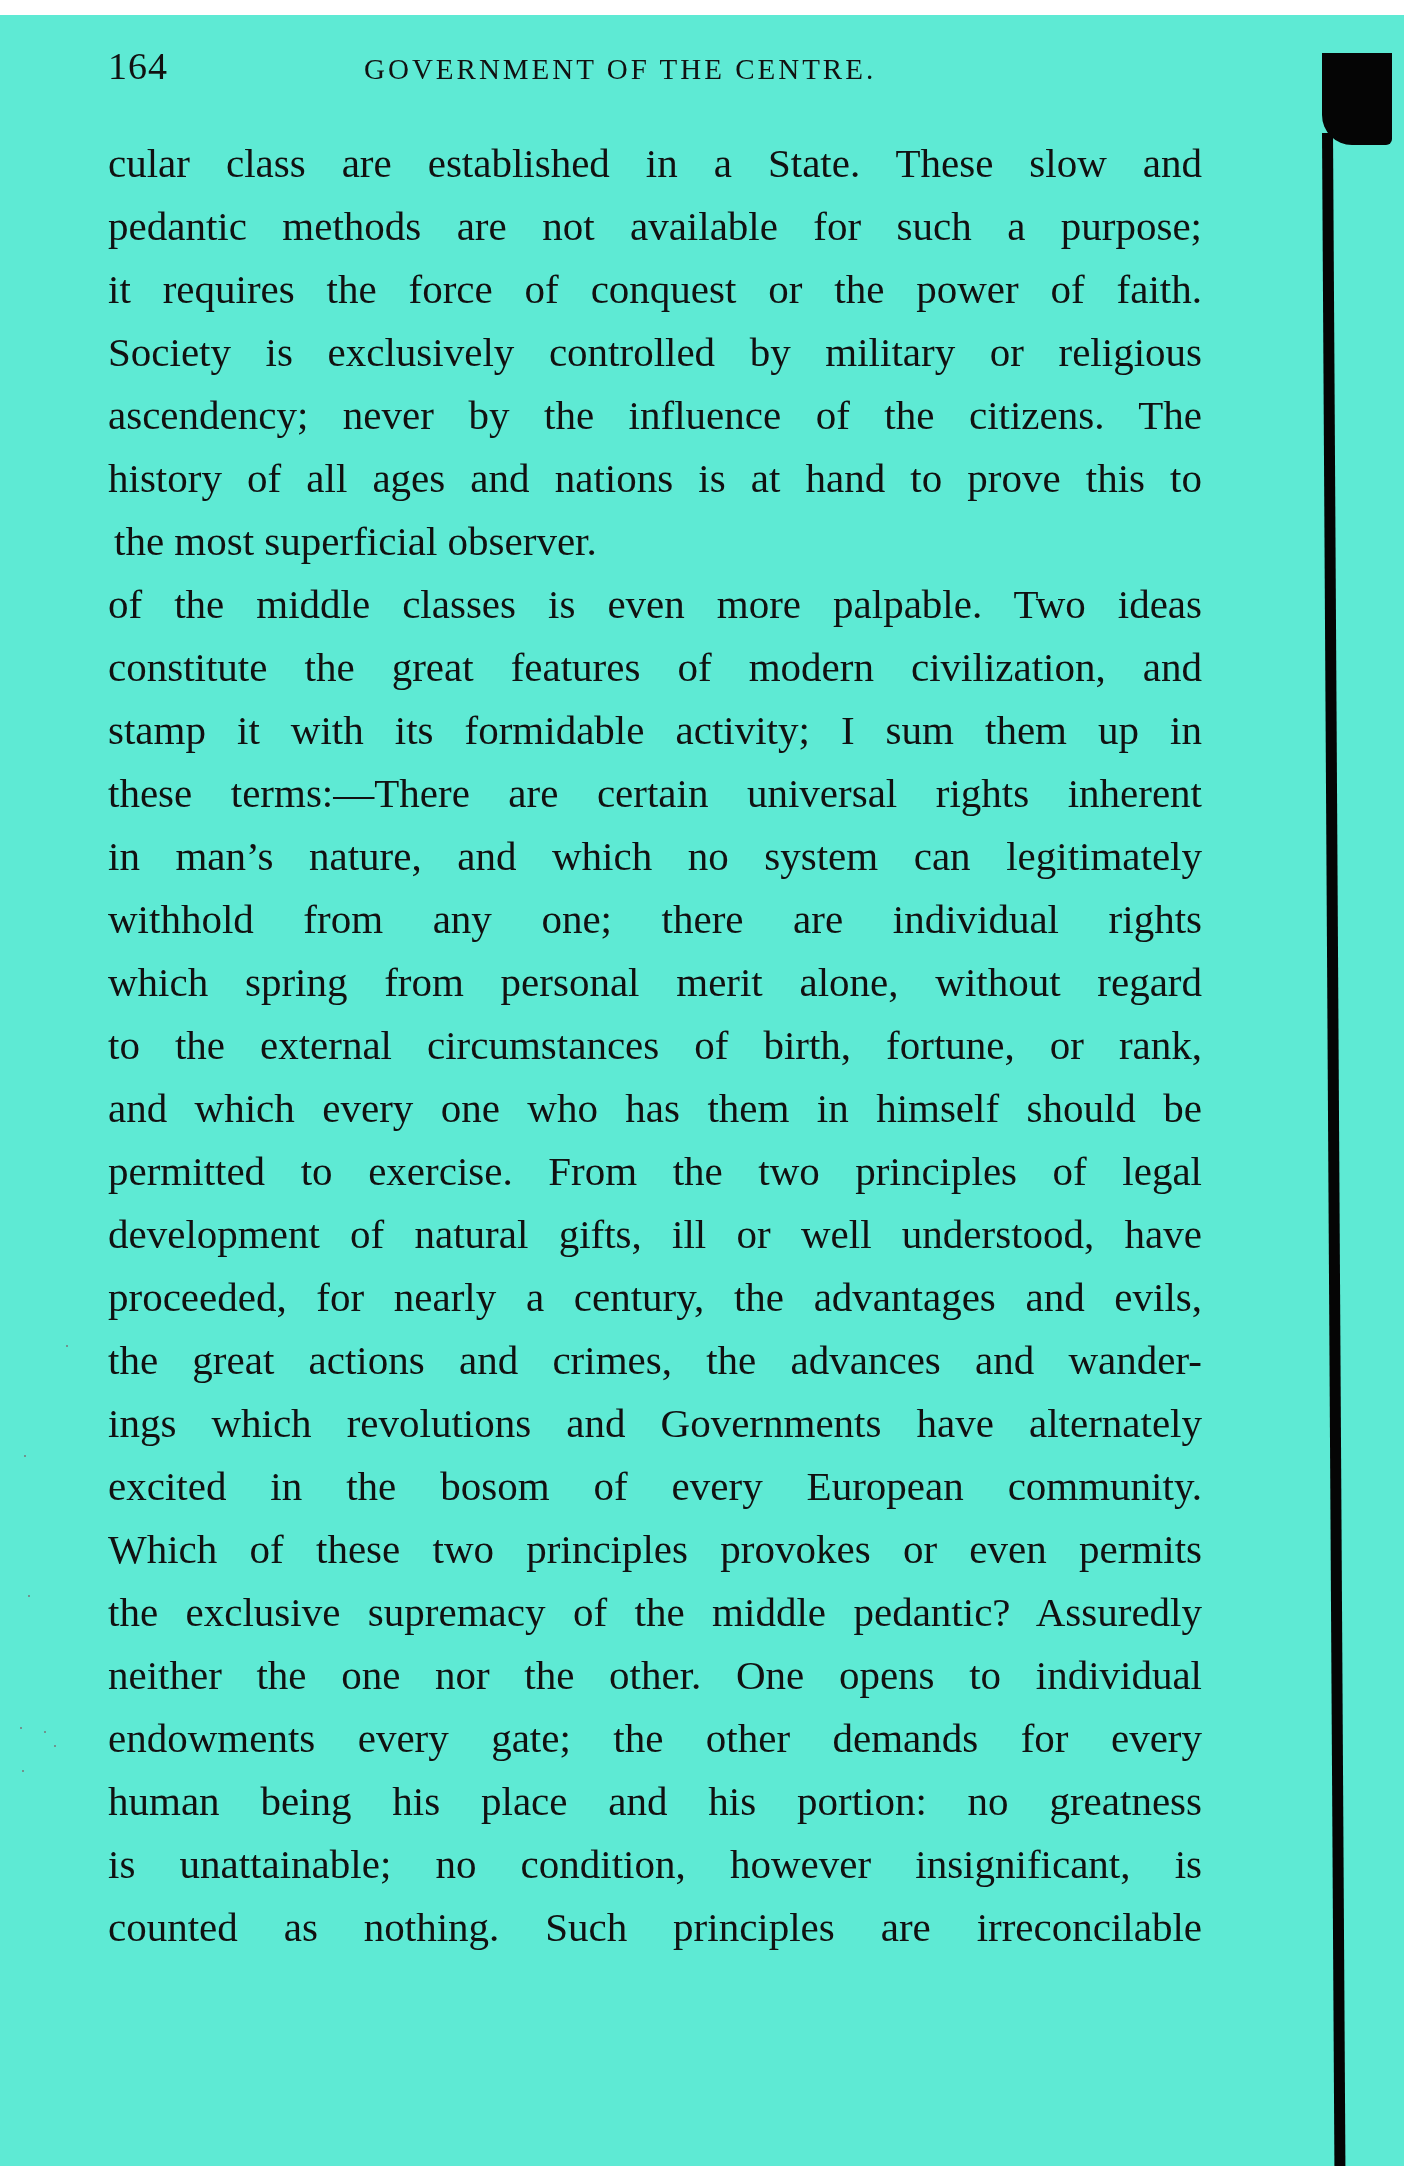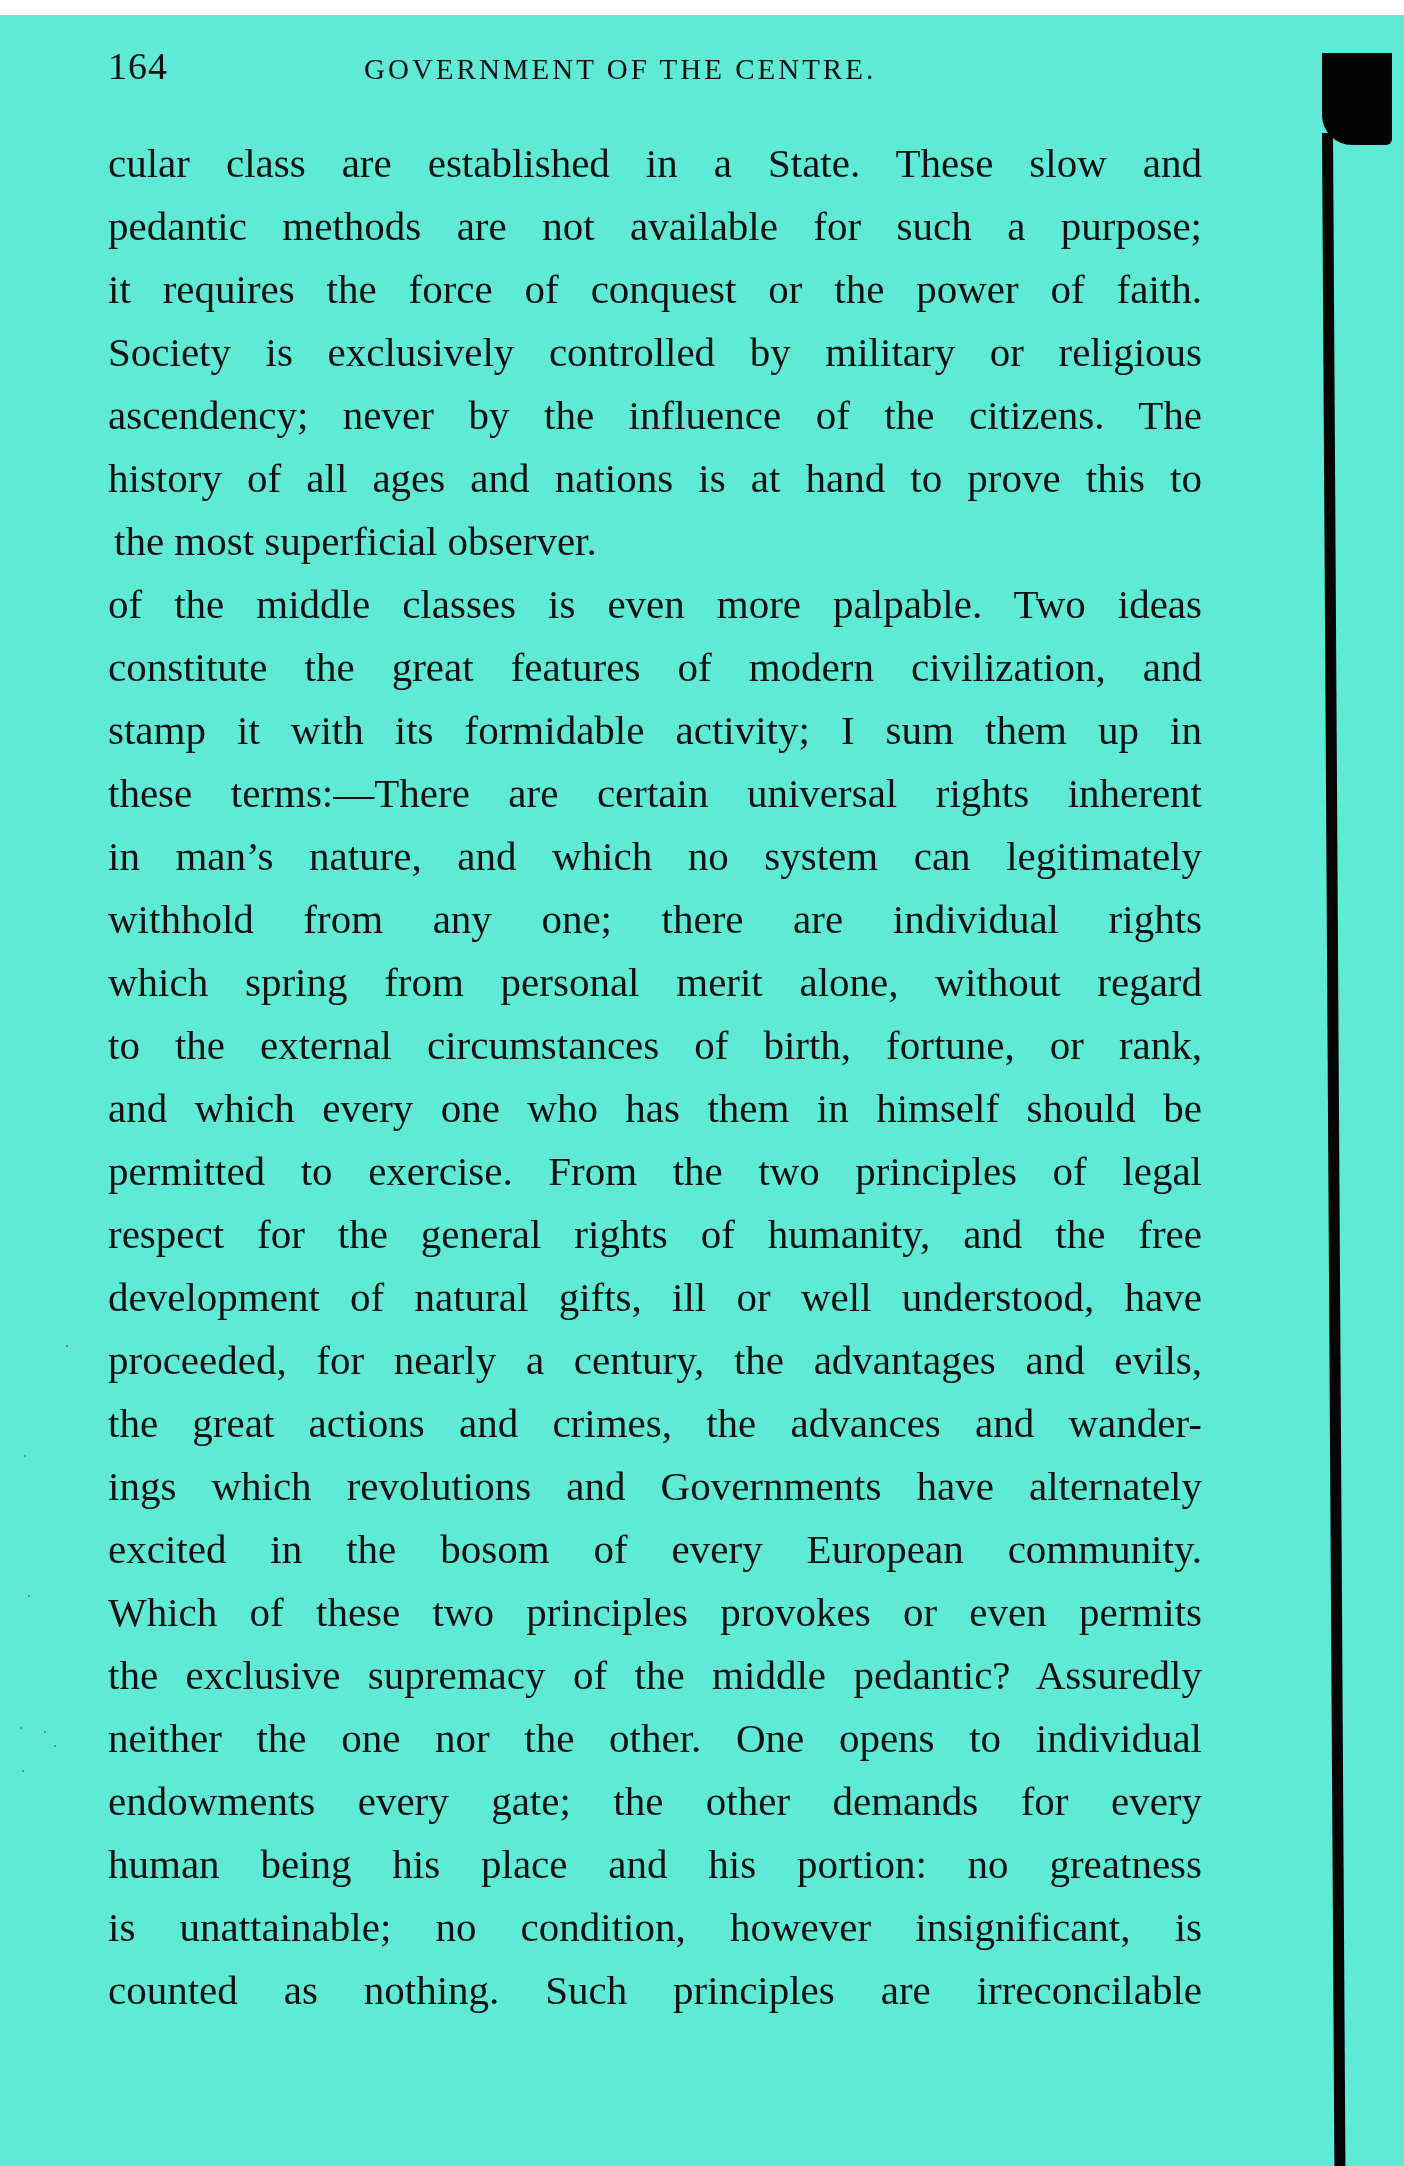--- a/index.html
+++ b/index.html
@@ -122,21 +122,20 @@
       <span class="line">of the middle classes is even more palpable.  Two ideas</span>
       <span class="line">constitute the great features of modern civilization, and</span>
       <span class="line">stamp it with its formidable activity; I sum them up in</span>
       <span class="line">these terms:—There are certain universal rights inherent</span>
       <span class="line">in man’s nature, and which no system can legitimately</span>
       <span class="line">withhold from any one; there are individual rights</span>
       <span class="line">which spring from personal merit alone, without regard</span>
       <span class="line">to the external circumstances of birth, fortune, or rank,</span>
       <span class="line">and which every one who has them in himself should be</span>
       <span class="line">permitted to exercise.  From the two principles of legal</span>
-      <span class="line">respect for the general rights of humanity, and the free</span>
       <span class="line">development of natural gifts, ill or well understood, have</span>
       <span class="line">proceeded, for nearly a century, the advantages and evils,</span>
       <span class="line">the great actions and crimes, the advances and wander-</span>
       <span class="line">ings which revolutions and Governments have alternately</span>
       <span class="line">excited in the bosom of every European community.</span>
       <span class="line">Which of these two principles provokes or even permits</span>
       <span class="line">the exclusive supremacy of the middle pedantic?  Assuredly</span>
       <span class="line">neither the one nor the other.  One opens to individual</span>
       <span class="line">endowments every gate; the other demands for every</span>
       <span class="line">human being his place and his portion: no greatness</span>

